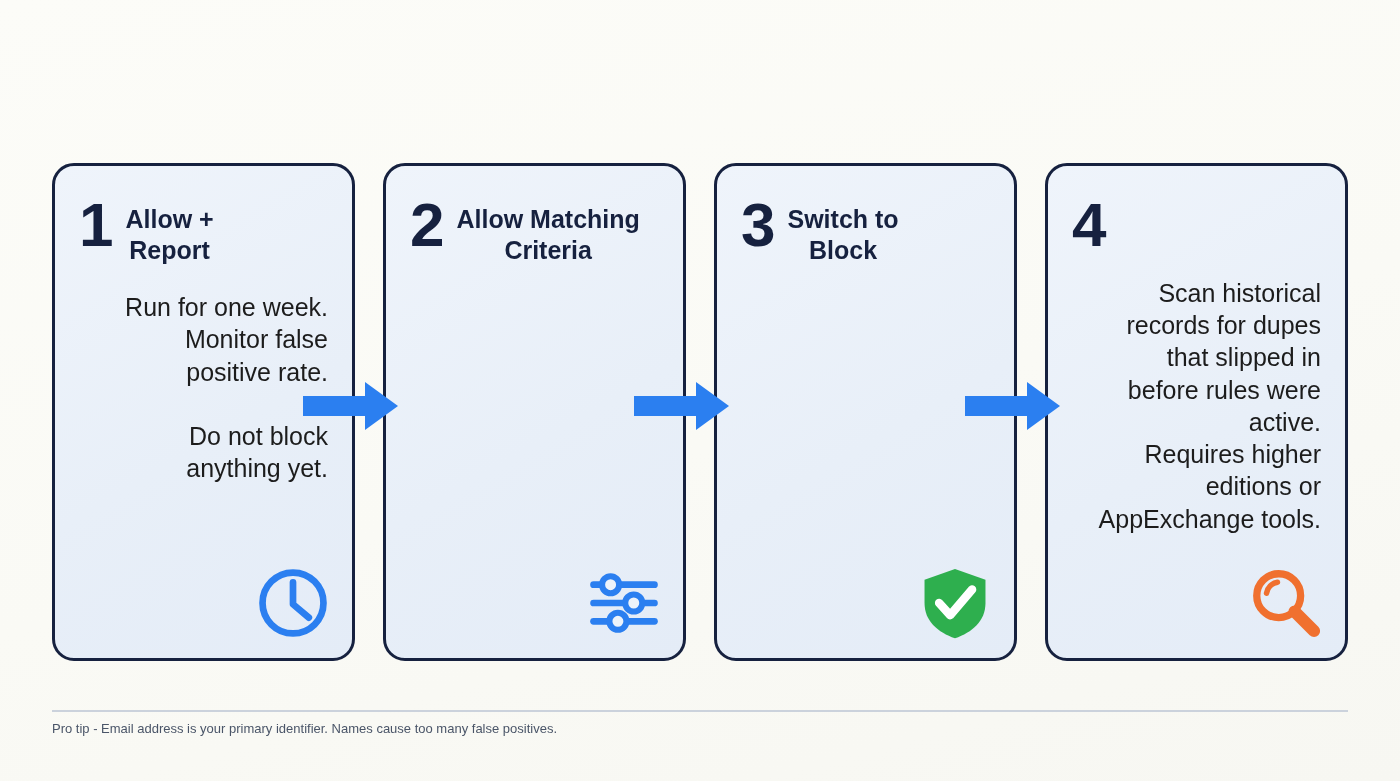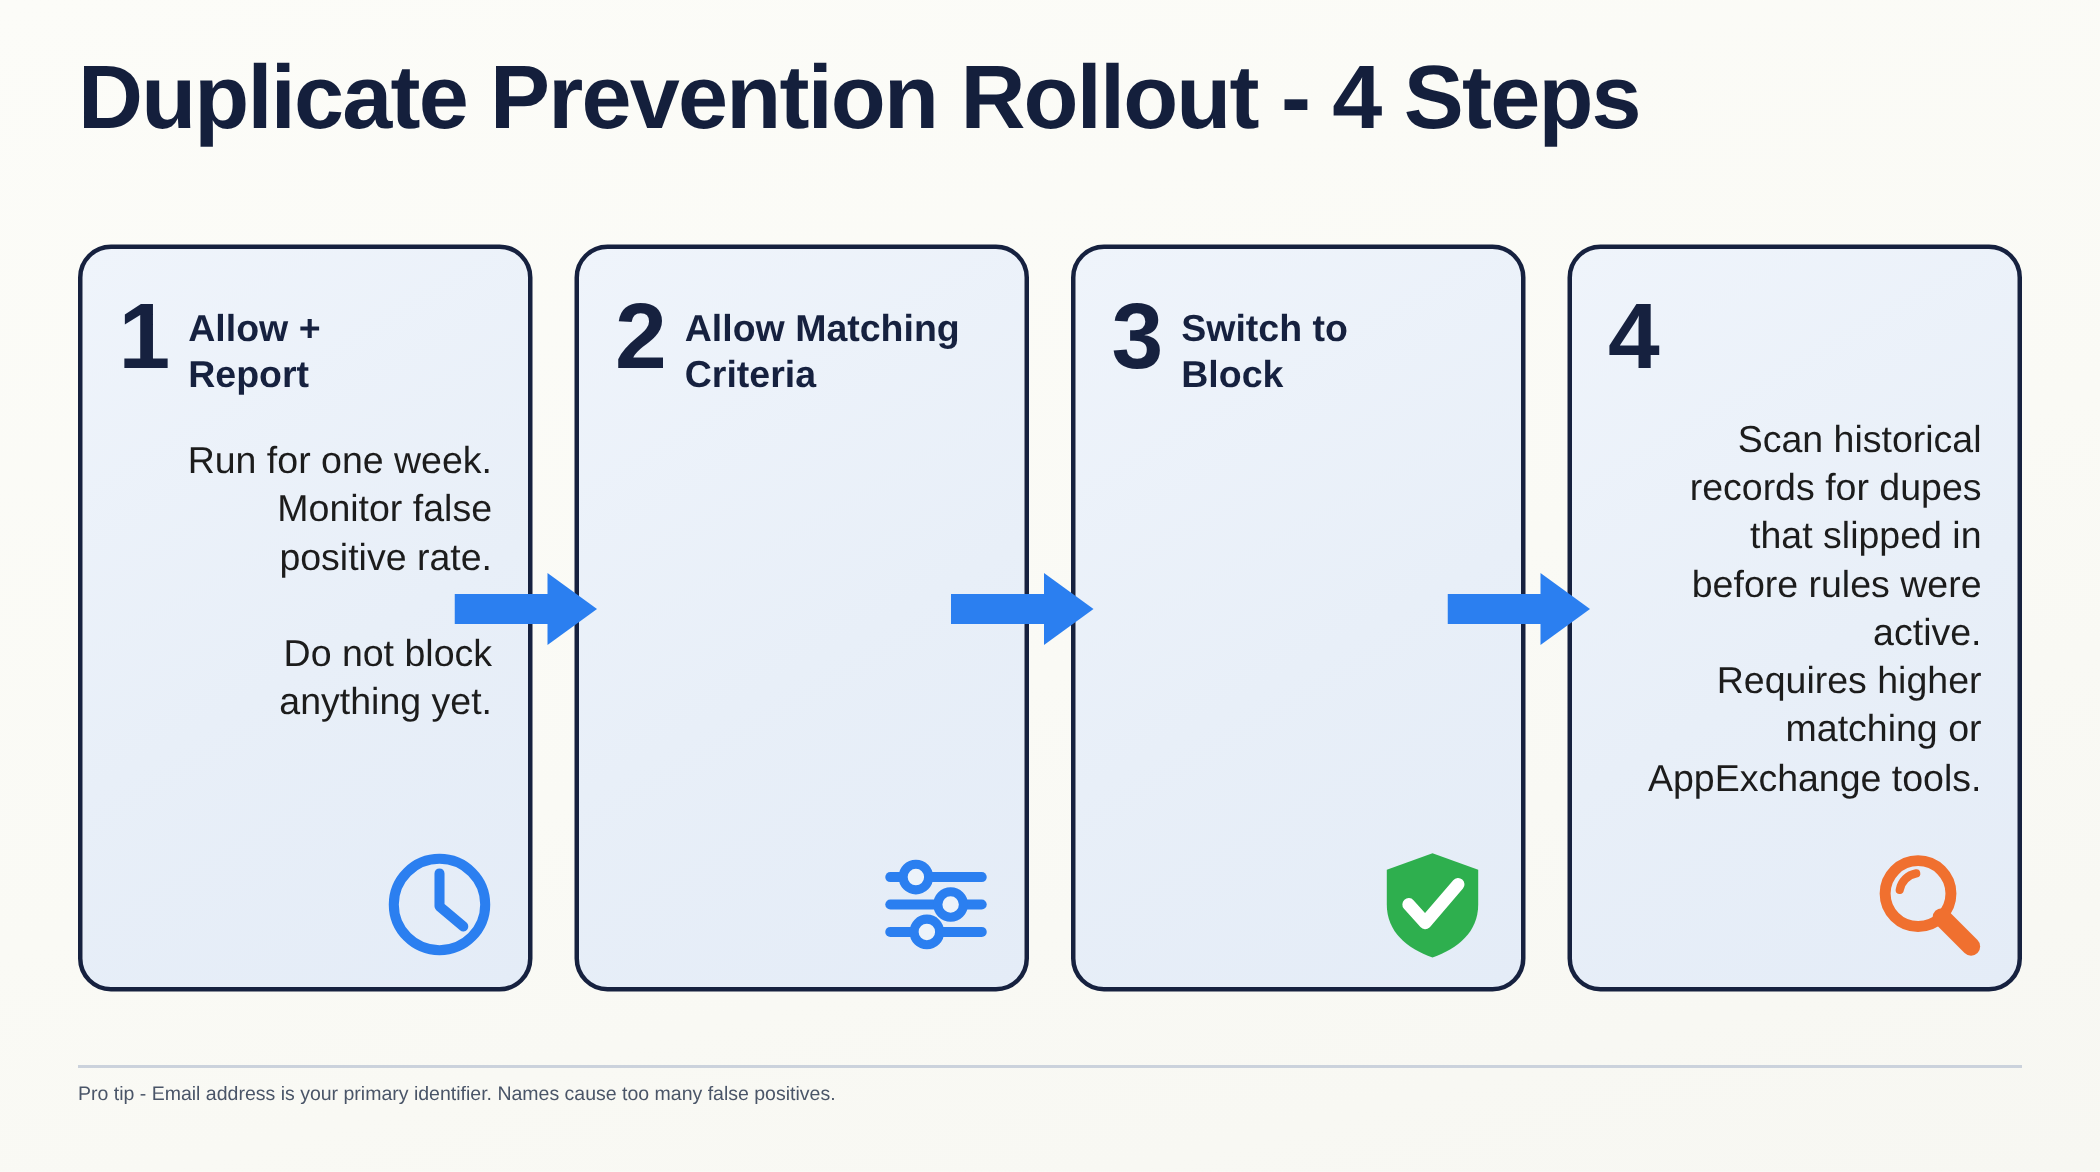--- a/index.html
+++ b/index.html
@@ -58,20 +58,21 @@
     letter-spacing: -2px;
     flex: 0 0 auto;
   }
   .step-title {
     font-size: 25px;
     font-weight: bold;
     line-height: 1.22;
     color: #16213F;
     padding-top: 4px;
     white-space: pre-line;
+    text-align: center;
   }
   .card-body {
     font-size: 25px;
     line-height: 1.29;
     color: #1C1C1C;
     white-space: pre-line;
     text-align: right;
   }
 
   
@@ -105,21 +106,20 @@
     font-size: 13px;
     color: #4A5568;
     white-space: nowrap;
   }
 </style>
 </head>
 <body>
 
 <div id="root">
 
-  <div class="page-title">Duplicate Prevention Rollout - 4 Steps</div>
 
   <div class="cards">
 
     <div class="card">
       <div class="card-head">
         <div class="step-num">1</div>
         <div class="step-title">Allow +
 Report</div>
       </div>
       <div class="card-body">Run for one week.
@@ -165,21 +165,21 @@
     <div class="card">
       <div class="card-head">
         <div class="step-num">4</div>
       </div>
       <div class="card-body">Scan historical
 records for dupes
 that slipped in
 before rules were
 active.
 Requires higher
-matching or
+editions or
 AppExchange tools.</div>
       <svg class="card-icon" viewBox="0 0 64 64">
         <circle cx="26" cy="26" r="18" fill="none" stroke="#F0702F" stroke-width="6"></circle>
         <path d="M16 24 A11 11 0 0 1 25 15" fill="none" stroke="#F0702F" stroke-width="4.5" stroke-linecap="round"></path>
         <line x1="39" y1="39" x2="55" y2="55" stroke="#F0702F" stroke-width="10" stroke-linecap="round"></line>
       </svg>
     </div>
 
   </div>
 

